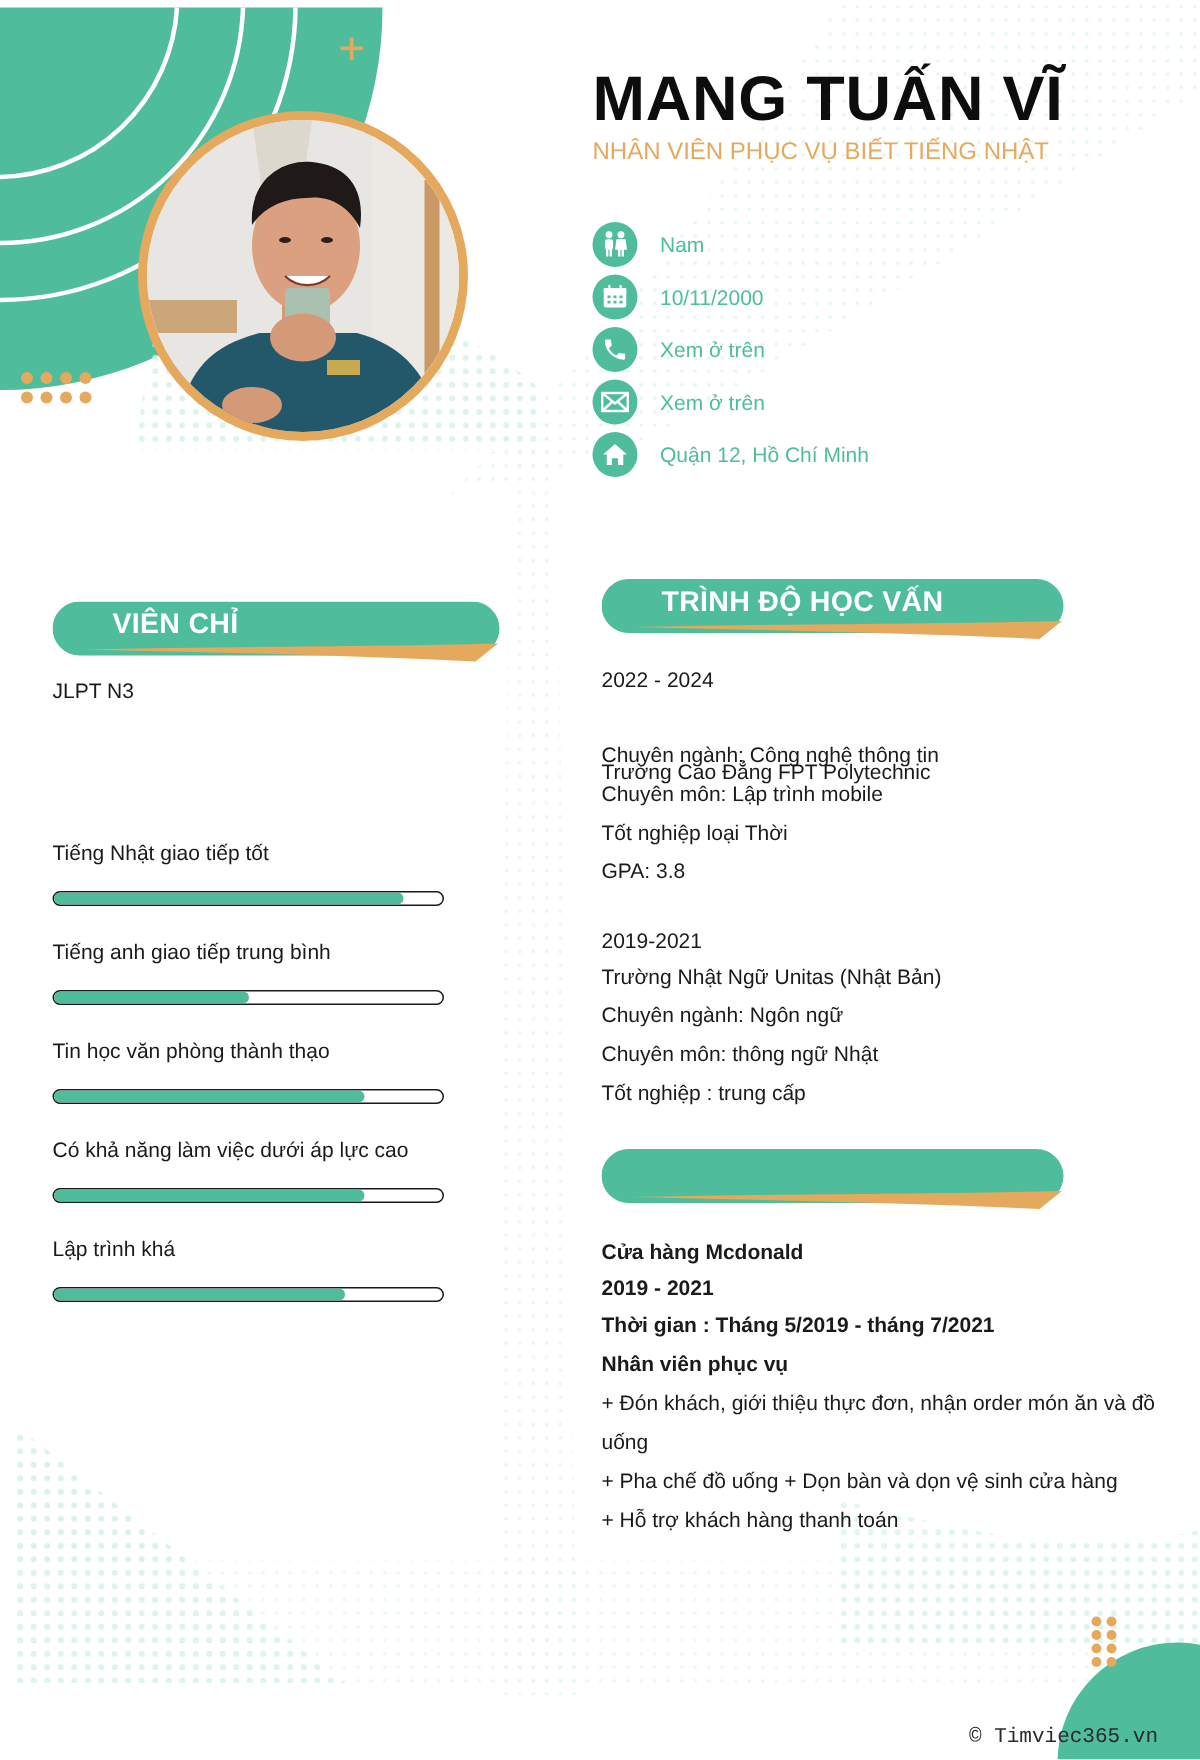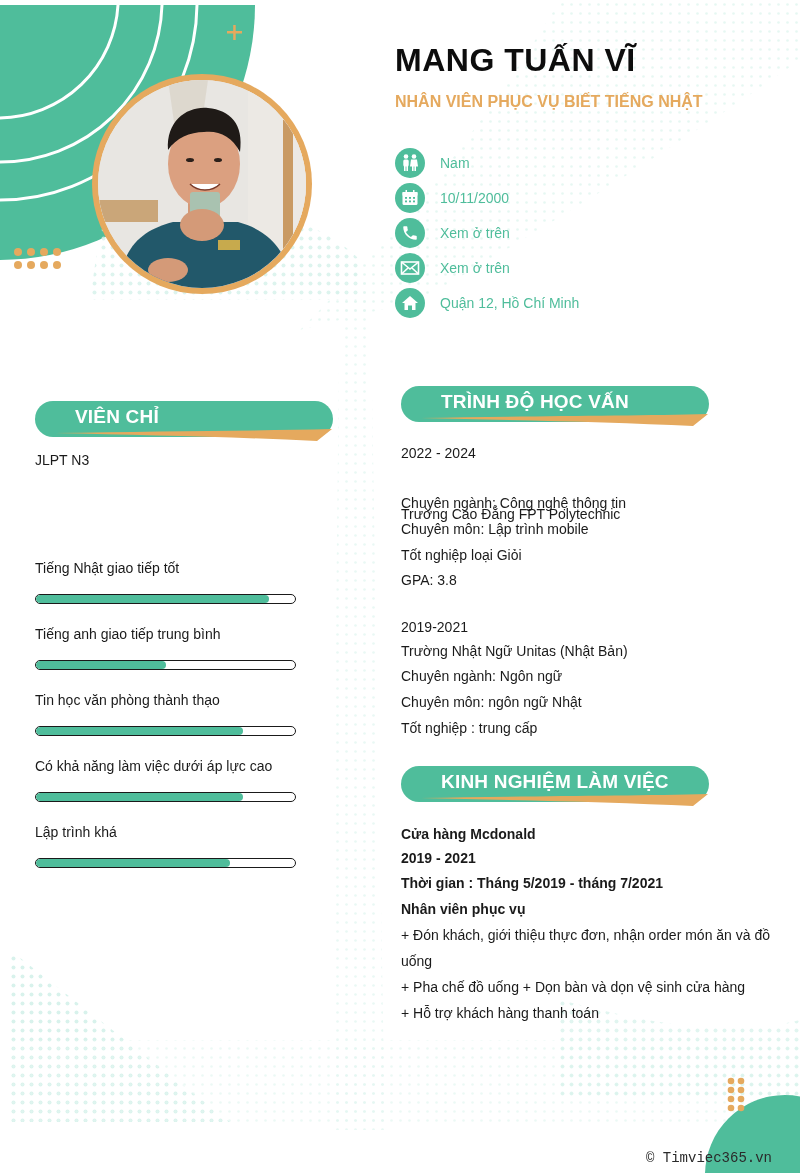--- a/index.html
+++ b/index.html
@@ -10,22 +10,22 @@
 
   
   .deco-svg { position: absolute; left: 0; top: 0; pointer-events: none; }
   .dots-halftone { position: absolute; pointer-events: none; }
 
   
   .photo-ring { position: absolute; left: 92px; top: 74px; width: 220px; height: 220px; border-radius: 50%; background: #e5a95e; padding: 6px; }
   .photo { width: 100%; height: 100%; border-radius: 50%; overflow: hidden; position: relative; background: #e9e7e3; }
 
   
-  .name { position: absolute; left: 395px; top: 42px; font-size: 32px; font-weight: 700; letter-spacing: 0.5px; color: #0d0d0d; white-space: nowrap; }
-  .job-title { position: absolute; left: 395px; top: 93px; font-size: 16px; font-weight: 700; color: #e5a95e; white-space: nowrap; }
+  .name { position: absolute; left: 395px; top: 42px; font-size: 42px; font-weight: 700; letter-spacing: 0.5px; color: #0d0d0d; white-space: nowrap; }
+  .job-title { position: absolute; left: 395px; top: 93px; font-size: 16px; font-weight: 400; color: #e5a95e; white-space: nowrap; }
 
   .contact-list { position: absolute; left: 395px; top: 145px; }
   .contact-item { display: flex; align-items: center; height: 35px; }
   .contact-icon { width: 30px; height: 30px; border-radius: 50%; background: #4fbd9b; display: flex; align-items: center; justify-content: center; flex-shrink: 0; }
   .contact-text { margin-left: 15px; font-size: 14px; color: #4fbd9b; }
 
   
   .ribbon { position: absolute; height: 40px; }
   .ribbon svg { position: absolute; left: 0; top: 0; }
   .ribbon .ribbon-label { position: absolute; left: 40px; top: 5px; font-size: 19px; font-weight: 700; color: #ffffff; white-space: nowrap; letter-spacing: 0.2px; }
@@ -248,35 +248,34 @@
       <path d="M18,0 L290,0 A18,18 0 0 1 290,36 L18,36 A18,18 0 0 1 18,0 Z" fill="#4fbd9b"></path>
       <path d="M20,32 C120,30 230,30 307,28 L292,40 C210,36 110,34 20,32 Z" fill="#e5a95e"></path>
     </svg>
     <span class="ribbon-label">TRÌNH ĐỘ HỌC VẤN</span>
   </div>
 
   <div class="text-line" style="left:401px;top:445px;">2022 - 2024</div>
   <div class="text-line" style="left:401px;top:470px;margin-top:36px;">Trường Cao Đẳng FPT Polytechnic</div>
   <div class="text-line" style="left:401px;top:495px;">Chuyên ngành: Công nghệ thông tin</div>
   <div class="text-line" style="left:401px;top:521px;">Chuyên môn: Lập trình mobile</div>
-  <div class="text-line" style="left:401px;top:547px;">Tốt nghiệp loại Giỏi</div>
+  <div class="text-line" style="left:401px;top:547px;">Tốt nghiệp loại Thời</div>
   <div class="text-line" style="left:401px;top:572px;">GPA: 3.8</div>
 
   <div class="text-line" style="left:401px;top:619px;">2019-2021</div>
   <div class="text-line" style="left:401px;top:643px;">Trường Nhật Ngữ Unitas (Nhật Bản)</div>
   <div class="text-line" style="left:401px;top:668px;">Chuyên ngành: Ngôn ngữ</div>
-  <div class="text-line" style="left:401px;top:694px;">Chuyên môn: ngôn ngữ Nhật</div>
+  <div class="text-line" style="left:401px;top:694px;">Chuyên môn: thông ngữ Nhật</div>
   <div class="text-line" style="left:401px;top:720px;">Tốt nghiệp : trung cấp</div>
 
   <div class="ribbon" style="left:401px;top:766px;width:310px;">
     <svg width="310" height="42" viewBox="0 0 310 42">
       <path d="M18,0 L290,0 A18,18 0 0 1 290,36 L18,36 A18,18 0 0 1 18,0 Z" fill="#4fbd9b"></path>
       <path d="M20,32 C120,30 230,30 307,28 L292,40 C210,36 110,34 20,32 Z" fill="#e5a95e"></path>
     </svg>
-    <span class="ribbon-label">KINH NGHIỆM LÀM VIỆC</span>
   </div>
 
   <div class="text-line bold" style="left:401px;top:826px;">Cửa hàng Mcdonald</div>
   <div class="text-line bold" style="left:401px;top:850px;">2019 - 2021</div>
   <div class="text-line bold" style="left:401px;top:875px;">Thời gian : Tháng 5/2019 - tháng 7/2021</div>
   <div class="text-line bold" style="left:401px;top:901px;">Nhân viên phục vụ</div>
   <div class="text-line" style="left:401px;top:927px;">+ Đón khách, giới thiệu thực đơn, nhận order món ăn và đồ</div>
   <div class="text-line" style="left:401px;top:953px;">uống</div>
   <div class="text-line" style="left:401px;top:979px;">+ Pha chế đồ uống + Dọn bàn và dọn vệ sinh cửa hàng</div>
   <div class="text-line" style="left:401px;top:1005px;">+ Hỗ trợ khách hàng thanh toán</div>

